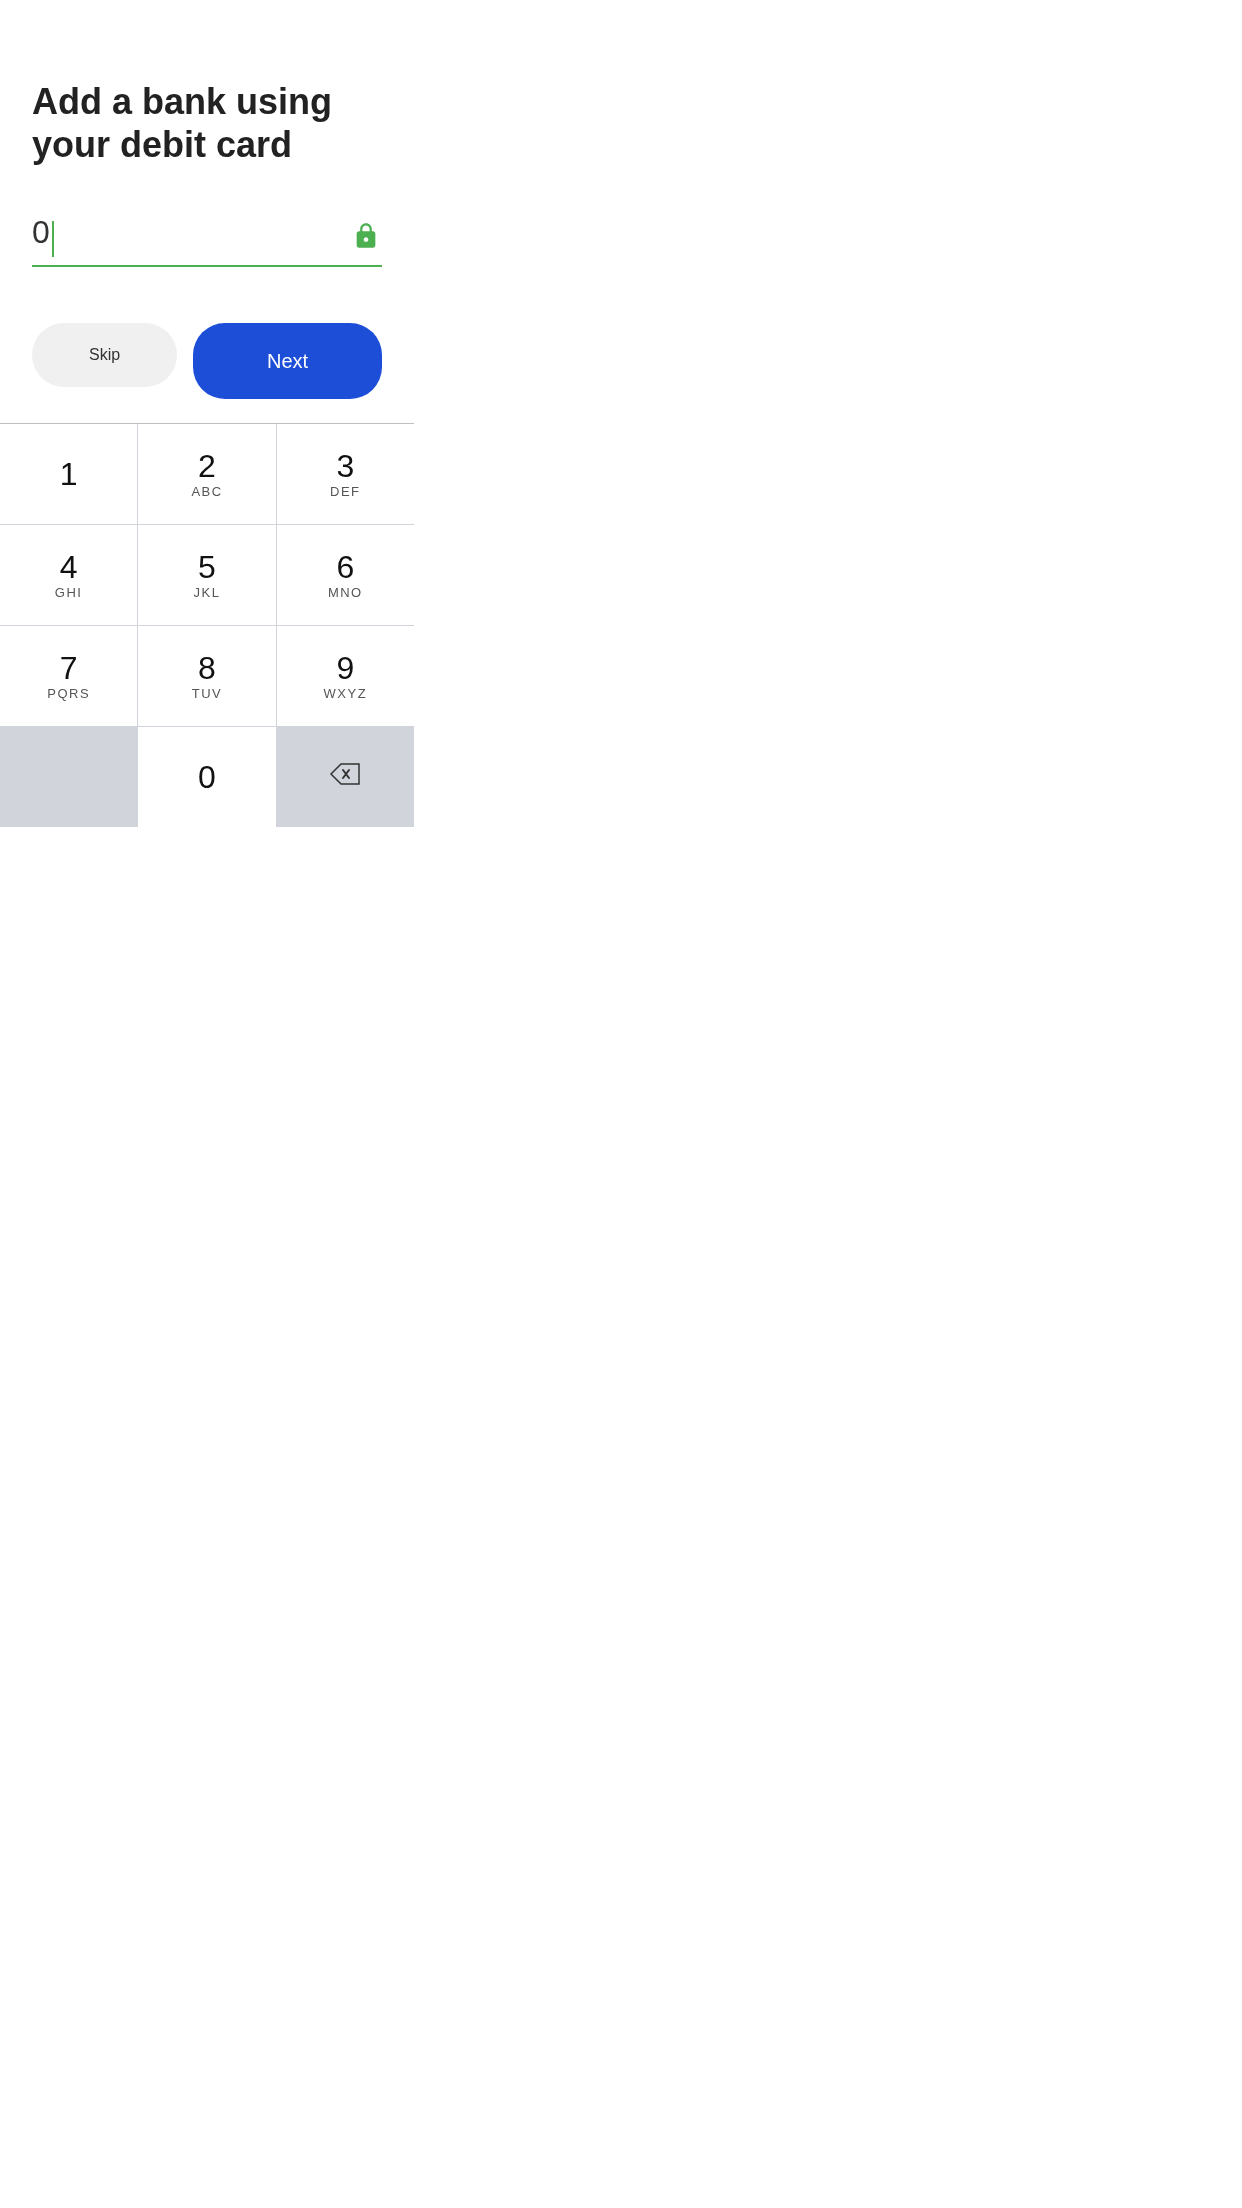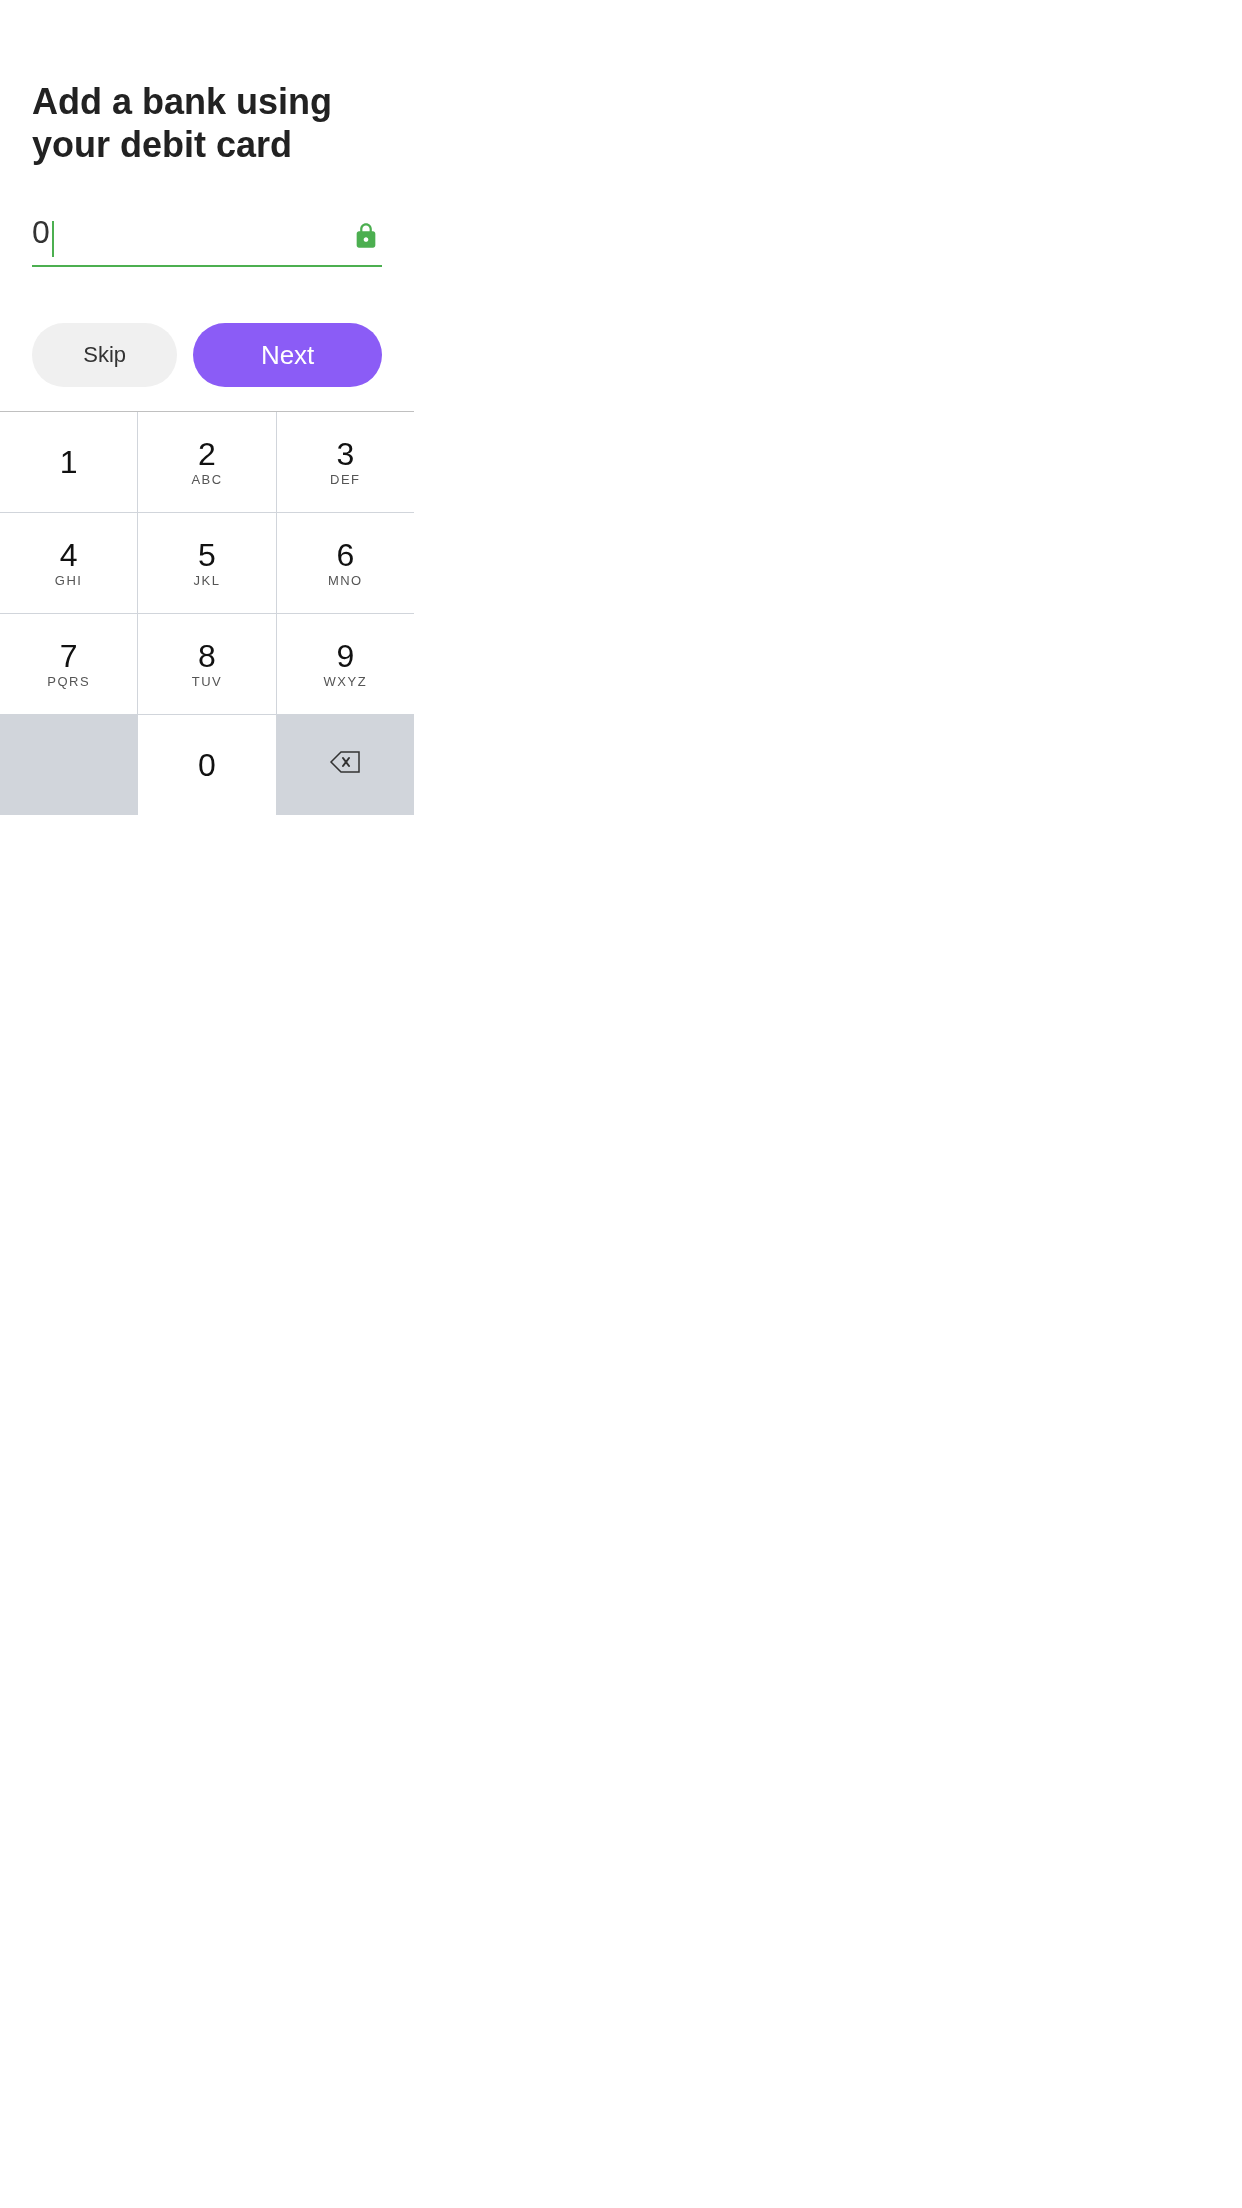--- a/index.html
+++ b/index.html
@@ -77,33 +77,33 @@
       padding: 24px 32px;
       background: #ffffff;
     }
 
     .skip-button {
       flex: 1;
       height: 64px;
       border-radius: 32px;
       border: none;
       background: #f0f0f0;
-      font-size: 22px;
+      font-size: 16px;
       font-weight: 500;
       color: #333333;
       cursor: pointer;
     }
 
     .next-button {
       flex: 1.3;
-      height: 64px;
+      height: 76px;
       border-radius: 32px;
       border: none;
-      background: #8b5cf6;
-      font-size: 26px;
+      background: #1d4ed8;
+      font-size: 20px;
       font-weight: 500;
       color: #ffffff;
       cursor: pointer;
     }
 
     .numpad {
       background: #d1d5db;
       display: grid;
       grid-template-columns: repeat(3, 1fr);
       gap: 1px;

